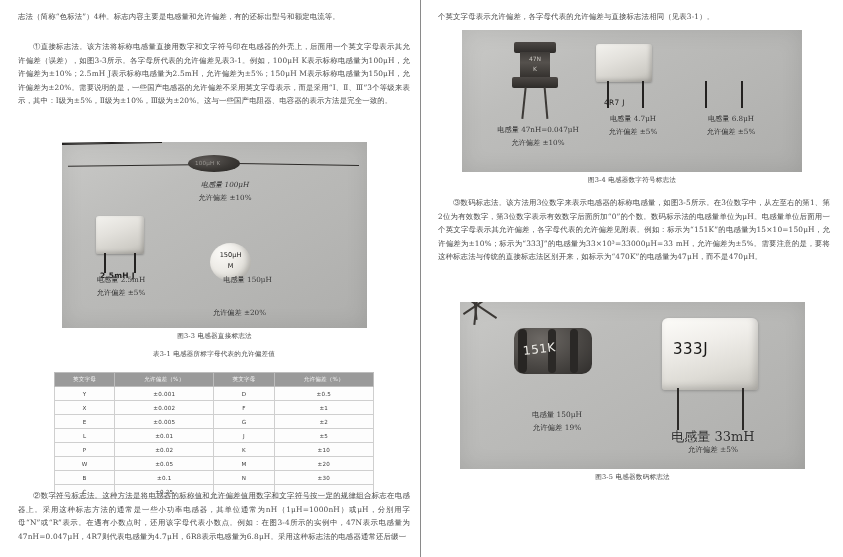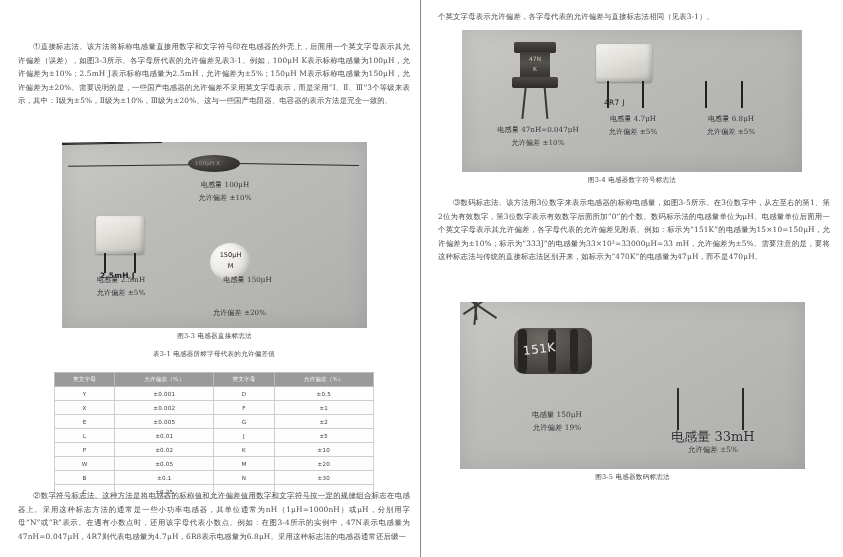--- a/index.html
+++ b/index.html
@@ -210,34 +210,37 @@
 </style>
 </head>
 <body>
 
 <div class="page">
 
   <div class="divider"></div>
 
   <div class="col col-left">
 
+    <div style="position:absolute;left:0;top:10px;width:392px;">
+      <p class="body">志法（简称“色标法”）4种。标志内容主要是电感量和允许偏差，有的还标出型号和额定电流等。</p>
+    </div>
 
     <div style="position:absolute;left:0;top:40px;width:392px;">
       <p class="body indent">①直接标志法。该方法将标称电感量直接用数字和文字符号印在电感器的外壳上，后面用一个英文字母表示其允许偏差（误差），如图3-3所示。各字母所代表的允许偏差见表3-1。例如，100μH K表示标称电感量为100μH，允许偏差为±10%；2.5mH J表示标称电感量为2.5mH，允许偏差为±5%；150μH M表示标称电感量为150μH，允许偏差为±20%。需要说明的是，一些国产电感器的允许偏差不采用英文字母表示，而是采用“Ⅰ、Ⅱ、Ⅲ”3个等级来表示，其中：Ⅰ级为±5%，Ⅱ级为±10%，Ⅲ级为±20%。这与一些国产电阻器、电容器的表示方法是完全一致的。</p>
     </div>
 
     <div class="figure" style="position:absolute;left:44px;top:142px;width:305px;">
       <div class="photo" style="width:305px;height:186px;">
 
         <div class="lead" style="left:6px;top:23px;width:125px;transform:rotate(-0.6deg);"></div>
         <div class="lead" style="left:172px;top:22px;width:125px;transform:rotate(0.9deg);"></div>
         <div class="axial-body" style="left:126px;top:13px;width:52px;height:17px;">
           <div class="axial-print" style="left:7px;top:5px;">100μH K</div>
         </div>
-        <div class="plabel" style="left:108px;top:38px;width:110px;">电感量 100μH</div>
+        <div class="plabel" style="left:108px;top:38px;width:110px;font-style:italic;">电感量 100μH</div>
         <div class="plabel" style="left:108px;top:51px;width:110px;">允许偏差 ±10%</div>
 
         <div class="block" style="left:34px;top:74px;width:48px;height:38px;">
           <div class="block-print" style="left:4px;top:22px;font-weight:bold;">2.5mH J</div>
         </div>
         <div class="pin" style="left:42px;top:111px;height:20px;"></div>
         <div class="pin" style="left:72px;top:111px;height:20px;"></div>
         <div class="plabel" style="left:13px;top:133px;width:92px;">电感量 2.5mH</div>
         <div class="plabel" style="left:13px;top:146px;width:92px;">允许偏差 ±5%</div>
 
@@ -373,20 +376,23 @@
 
         <div class="axial-body" style="left:54px;top:26px;width:78px;height:46px;border-radius:10px;background:radial-gradient(ellipse at 35% 25%, #6d6965 0%, #4a4744 55%, #2f2d2b 100%);">
           <div class="band" style="left:4px;top:1px;width:9px;height:44px;background:#272523;border-radius:6px;"></div>
           <div class="band" style="left:34px;top:1px;width:8px;height:44px;background:#2b2927;border-radius:6px;"></div>
           <div class="band" style="left:56px;top:1px;width:8px;height:44px;background:#2a2826;border-radius:6px;"></div>
           <div style="position:absolute;left:9px;top:14px;font-size:12px;font-family:'DejaVu Sans','Liberation Sans',sans-serif;color:#efeee9;letter-spacing:.5px;transform:rotate(-7deg);">151K</div>
         </div>
         <div class="plabel" style="left:47px;top:108px;width:100px;font-size:7.4px;">电感量 150μH</div>
         <div class="plabel" style="left:47px;top:121px;width:100px;font-size:7.4px;">允许偏差 19%</div>
 
+        <div class="bigblock" style="left:202px;top:16px;width:96px;height:72px;">
+          <div style="position:absolute;left:11px;top:22px;font-size:15px;font-family:'DejaVu Sans','Liberation Sans',sans-serif;color:#171615;letter-spacing:.5px;">333J</div>
+        </div>
         <div class="pin" style="left:217px;top:86px;height:42px;width:2.2px;background:#2b2927;"></div>
         <div class="pin" style="left:282px;top:86px;height:42px;width:2.2px;background:#2b2927;"></div>
         <div class="plabel" style="left:205px;top:130px;width:96px;font-size:13px;">电感量 33mH</div>
         <div class="plabel" style="left:205px;top:143px;width:96px;font-size:7.4px;">允许偏差 ±5%</div>
       </div>
       <div class="caption">图3-5 电感器数码标志法</div>
     </div>
 
 
   </div>

